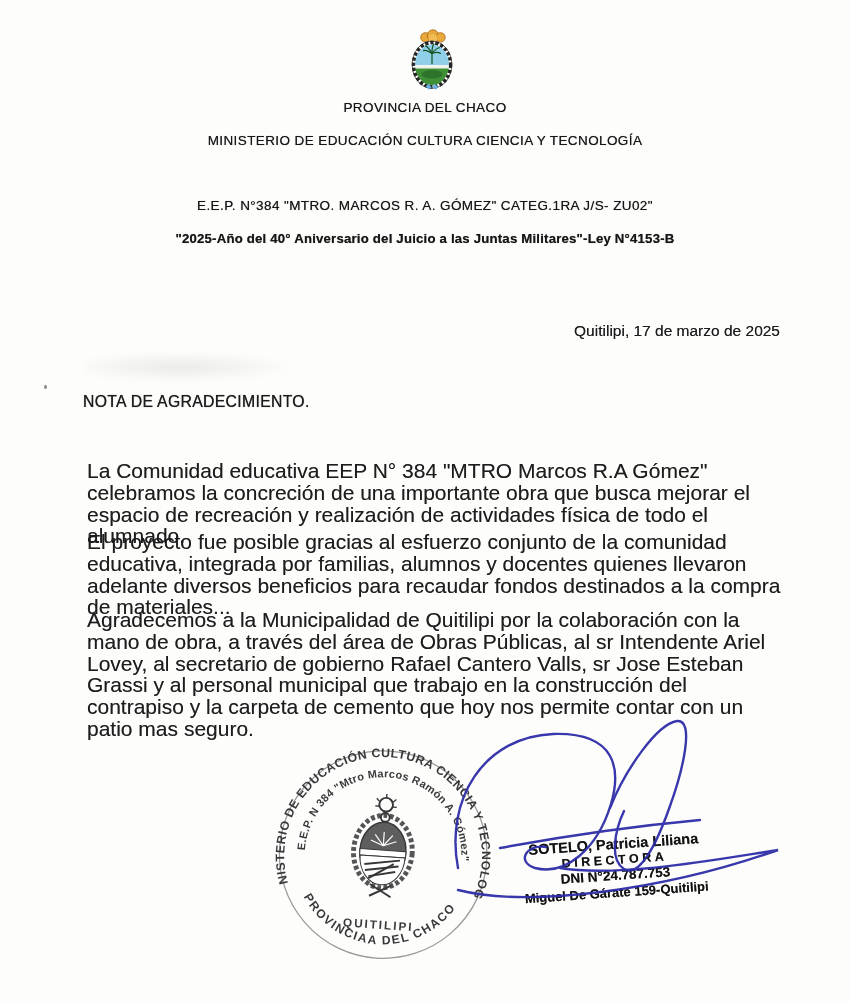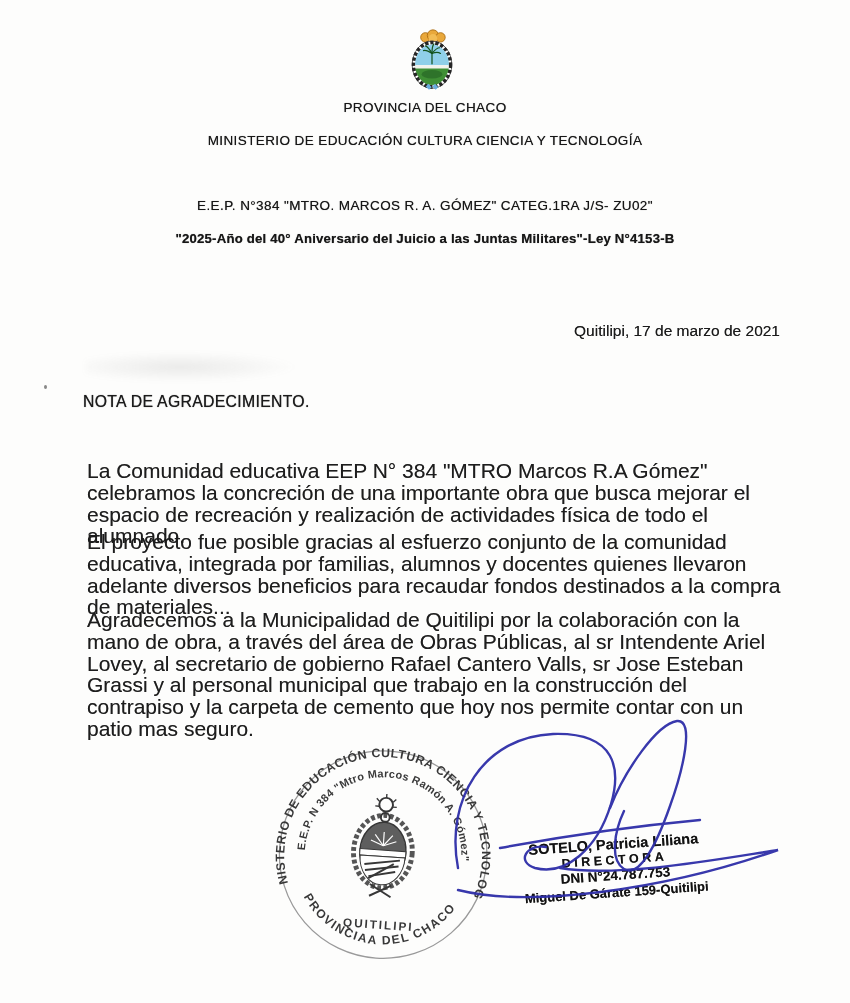--- a/index.html
+++ b/index.html
@@ -115,21 +115,21 @@
       <rect x="29" y="60.5" width="5" height="4" fill="#6aaede" transform="rotate(45 31.5 62.5)"></rect>
       <rect x="36" y="60.5" width="5" height="4" fill="#6aaede" transform="rotate(45 38.5 62.5)"></rect>
     </g>
   </svg>
 
   <div class="hline h1">PROVINCIA DEL CHACO</div>
   <div class="hline h2">MINISTERIO DE EDUCACIÓN CULTURA CIENCIA Y TECNOLOGÍA</div>
   <div class="hline h4">E.E.P. N°384 "MTRO. MARCOS R. A. GÓMEZ" CATEG.1RA J/S- ZU02"</div>
   <div class="hline h5">"2025-Año del 40° Aniversario del Juicio a las Juntas Militares"-Ley N°4153-B</div>
 
-  <div class="date-line">Quitilipi, 17 de marzo de 2021</div>
+  <div class="date-line">Quitilipi, 17 de marzo de 2025</div>
   <div class="smudge"></div>
   <div class="stray-dot"></div>
   <h1 class="title">NOTA DE AGRADECIMIENTO.</h1>
   <p class="para p1">La Comunidad educativa EEP N° 384 "MTRO Marcos R.A Gómez" celebramos la concreción de una importante obra que busca mejorar el espacio de recreación y realización de actividades física de todo el alumnado.</p>
   <p class="para p2">El proyecto fue posible gracias al esfuerzo conjunto de la comunidad educativa, integrada por familias, alumnos y docentes quienes llevaron adelante diversos beneficios para recaudar fondos destinados a la compra de materiales...</p>
   <p class="para p3">Agradecemos a la Municipalidad de Quitilipi por la colaboración con la mano de obra, a través del área de Obras Públicas, al sr Intendente Ariel Lovey, al secretario de gobierno Rafael Cantero Valls, sr Jose Esteban Grassi y al personal municipal que trabajo en la construcción del contrapiso y la carpeta de cemento que hoy nos permite contar con un patio mas seguro.</p>
 
   <svg class="stamp" viewBox="0 0 235 235" aria-hidden="true">
     <defs>
       <path id="arcTop" d="M 23,152 A 101,101 0 1 1 212,152"></path>

